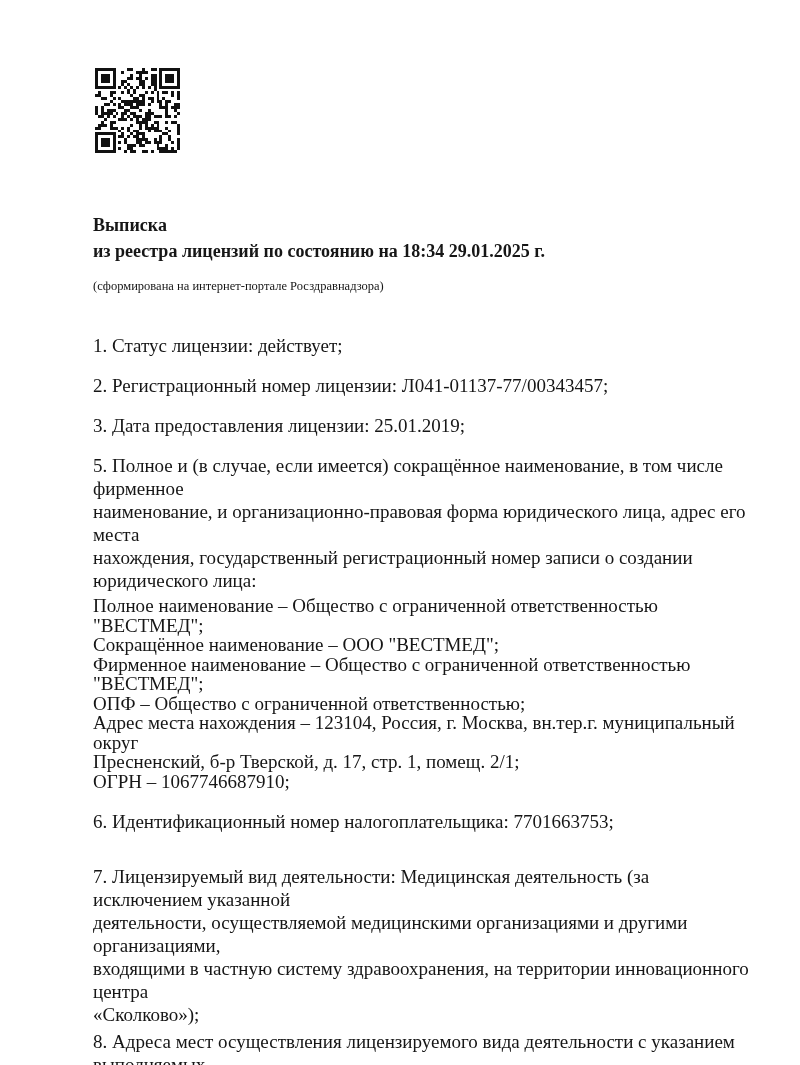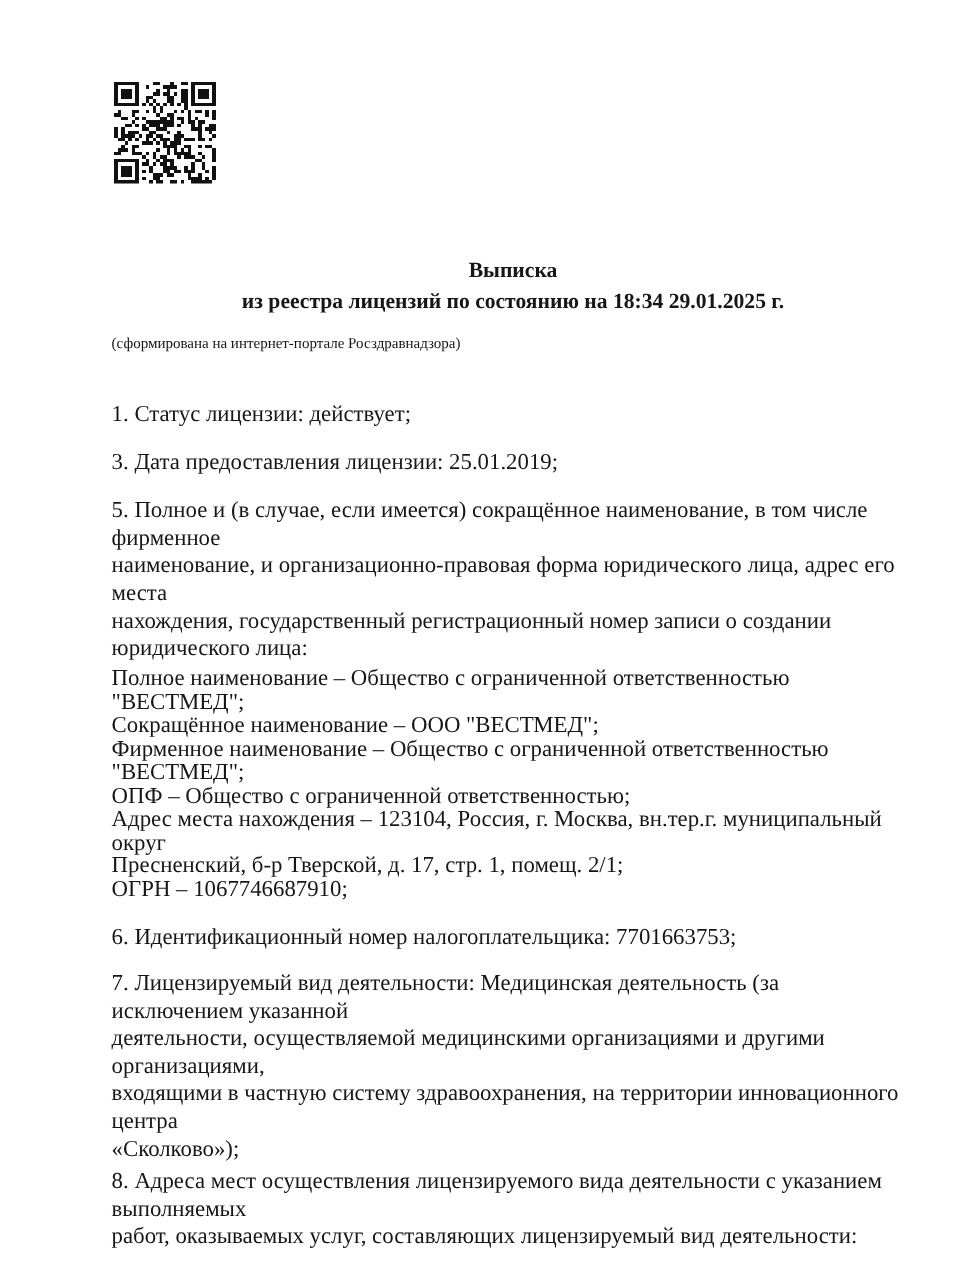--- a/index.html
+++ b/index.html
@@ -33,21 +33,20 @@
     position: absolute;
     left: 93px;
     top: 0;
     width: 669px;
   }
   .doc-title {
     position: absolute;
     left: 0;
     top: 212px;
     width: 100%;
-    text-align: center;
     font-weight: bold;
     font-size: 18px;
     line-height: 26px;
     white-space: nowrap;
   }
   .doc-subtitle {
     position: absolute;
     left: 0;
     top: 278px;
     width: 100%;
@@ -65,21 +64,21 @@
   }
   .para {
     margin: 0 0 17px 0;
     white-space: pre-line;
   }
   .para.tight {
     line-height: 19.5px;
     margin-bottom: 19px;
   }
   .para.after-small { margin-bottom: 4px; }
-  .para.before-7 { margin-bottom: 15px; }
+  .para.before-7 { margin-bottom: 32px; }
   .para.last { margin-bottom: 0; }
 </style>
 </head>
 <body>
 
 <div class="page">
 
   <div class="qr">
     <svg id="qr-svg" viewBox="0 0 29 29" xmlns="http://www.w3.org/2000/svg" aria-hidden="true" fill="#111111">
         <rect x="0" y="0" width="1" height="1"></rect>
@@ -471,20 +470,21 @@
 
     <div class="doc-title">
       <div>Выписка</div>
       <div>из реестра лицензий по состоянию на 18:34 29.01.2025 г.</div>
     </div>
 
     <div class="doc-subtitle">(сформирована на интернет-портале Росздравнадзора)</div>
 
     <div class="doc-body">
       <div class="para">1. Статус лицензии: действует;</div>
+      <div class="para">2. Регистрационный номер лицензии: Л041-01137-77/00343457;</div>
       <div class="para">3. Дата предоставления лицензии: 25.01.2019;</div>
       <div class="para after-small">5. Полное и (в случае, если имеется) сокращённое наименование, в том числе фирменное
 наименование, и организационно-правовая форма юридического лица, адрес его места
 нахождения, государственный регистрационный номер записи о создании юридического лица:</div>
       <div class="para tight">Полное наименование – Общество с ограниченной ответственностью "ВЕСТМЕД";
 Сокращённое наименование – ООО "ВЕСТМЕД";
 Фирменное наименование – Общество с ограниченной ответственностью "ВЕСТМЕД";
 ОПФ – Общество с ограниченной ответственностью;
 Адрес места нахождения – 123104, Россия, г. Москва, вн.тер.г. муниципальный округ
 Пресненский, б-р Тверской, д. 17, стр. 1, помещ. 2/1;

